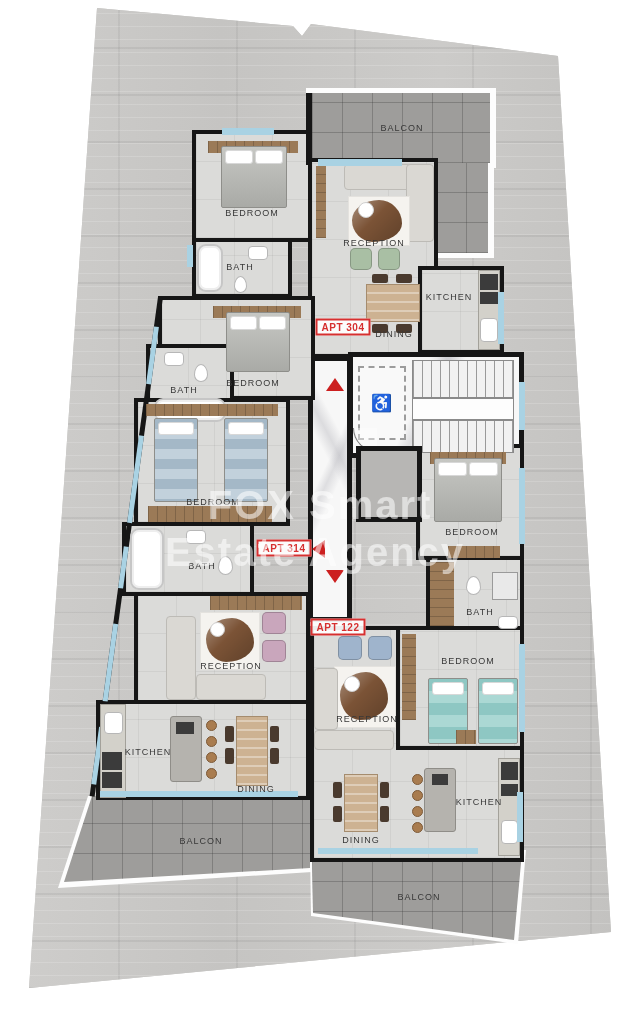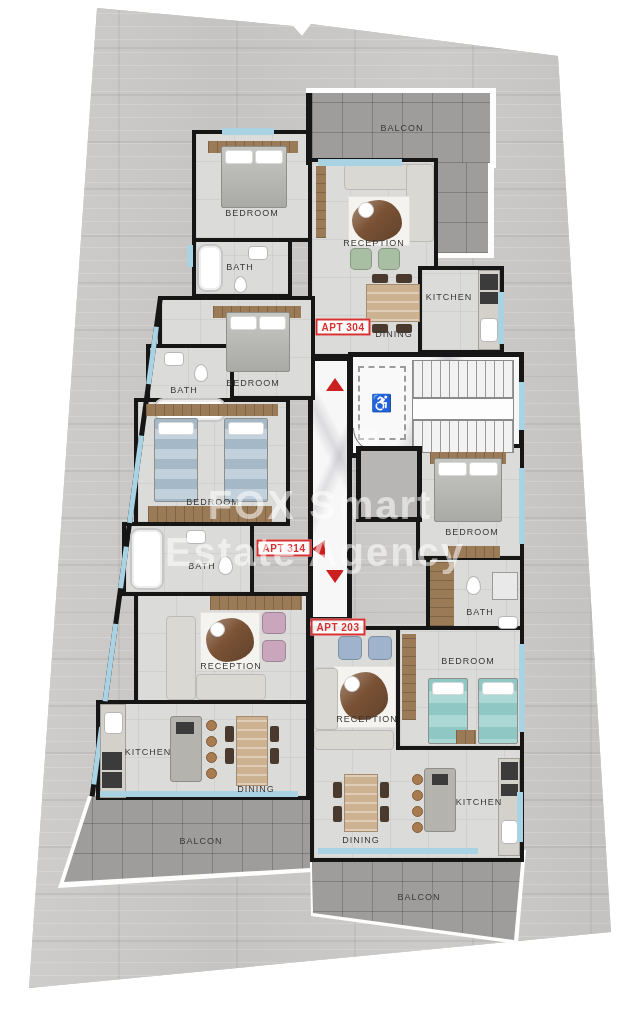--- a/index.html
+++ b/index.html
@@ -252,17 +252,17 @@
   <div class="abs lbl" style="left:472px;top:532px;">BEDROOM</div>
   <div class="abs lbl" style="left:480px;top:612px;">BATH</div>
   <div class="abs lbl" style="left:468px;top:661px;">BEDROOM</div>
   <div class="abs lbl" style="left:367px;top:719px;">RECEPTION</div>
   <div class="abs lbl" style="left:479px;top:802px;">KITCHEN</div>
   <div class="abs lbl" style="left:361px;top:840px;">DINING</div>
   <div class="abs lbl" style="left:419px;top:897px;">BALCON</div>
 
   <div class="abs apt" style="left:343px;top:327px;">APT 304</div>
   <div class="abs apt" style="left:284px;top:548px;">APT 314</div>
-  <div class="abs apt" style="left:338px;top:627px;">APT 203</div>
+  <div class="abs apt" style="left:338px;top:627px;">APT 122</div>
 
   <div class="abs wm" style="left:315px;top:552px;">Estate Agency</div>
   <div class="abs wm" style="left:320px;top:505px;">FOX Smart</div>
 </div>
 
 </body></html>

